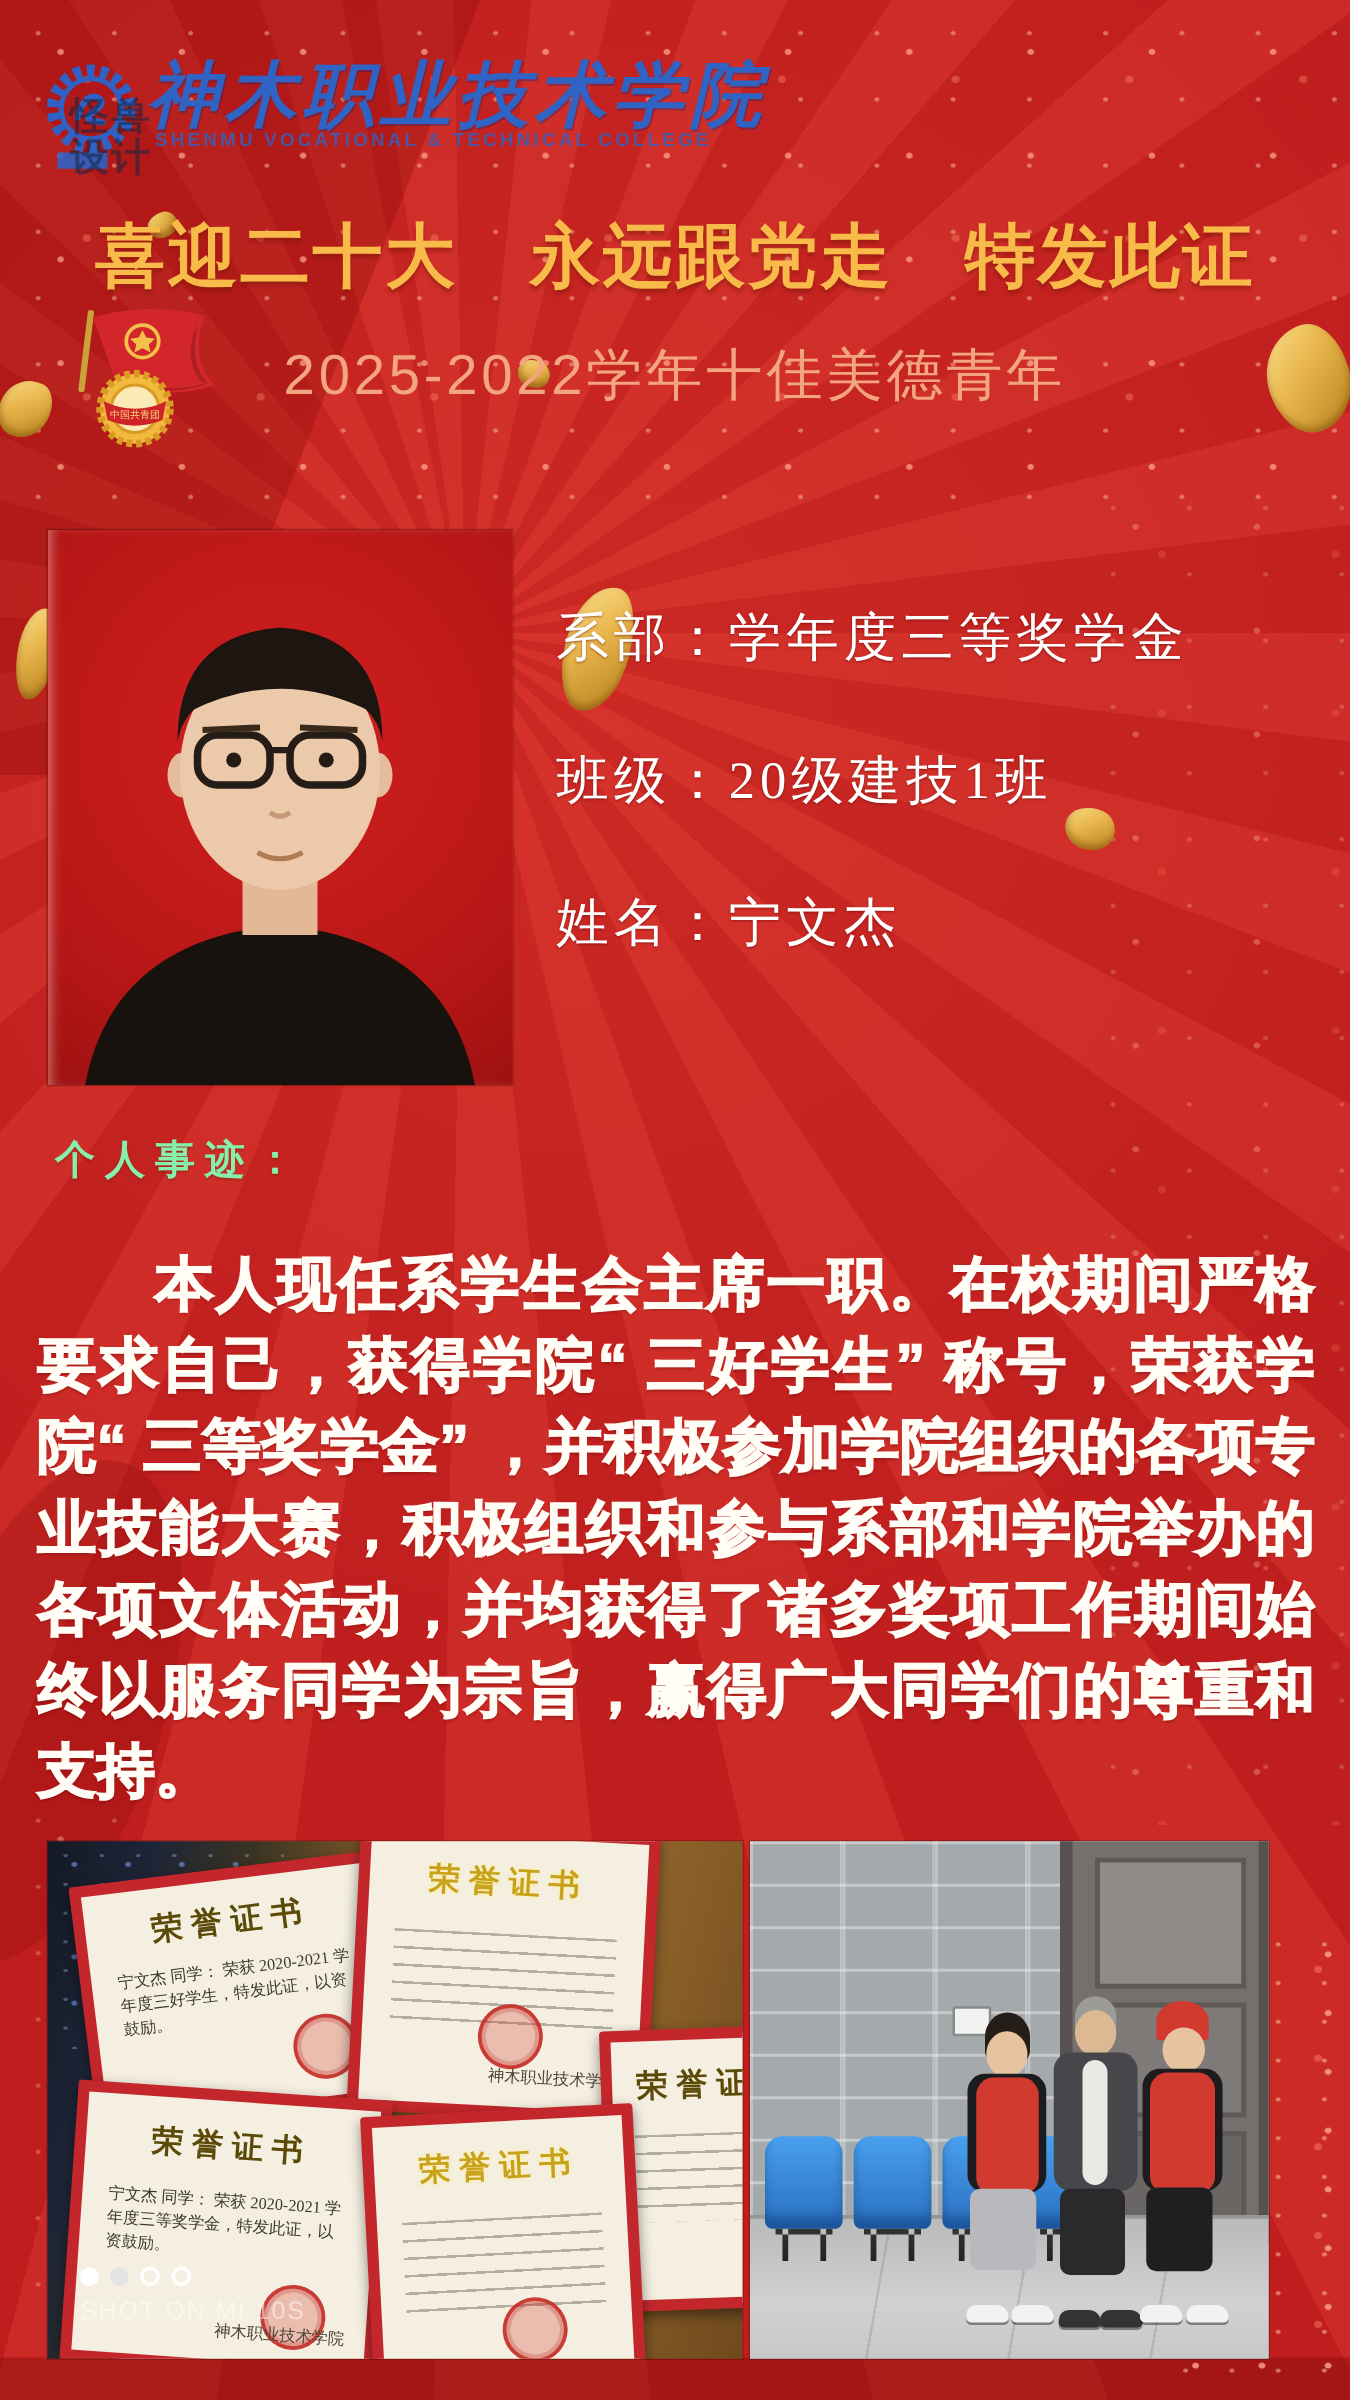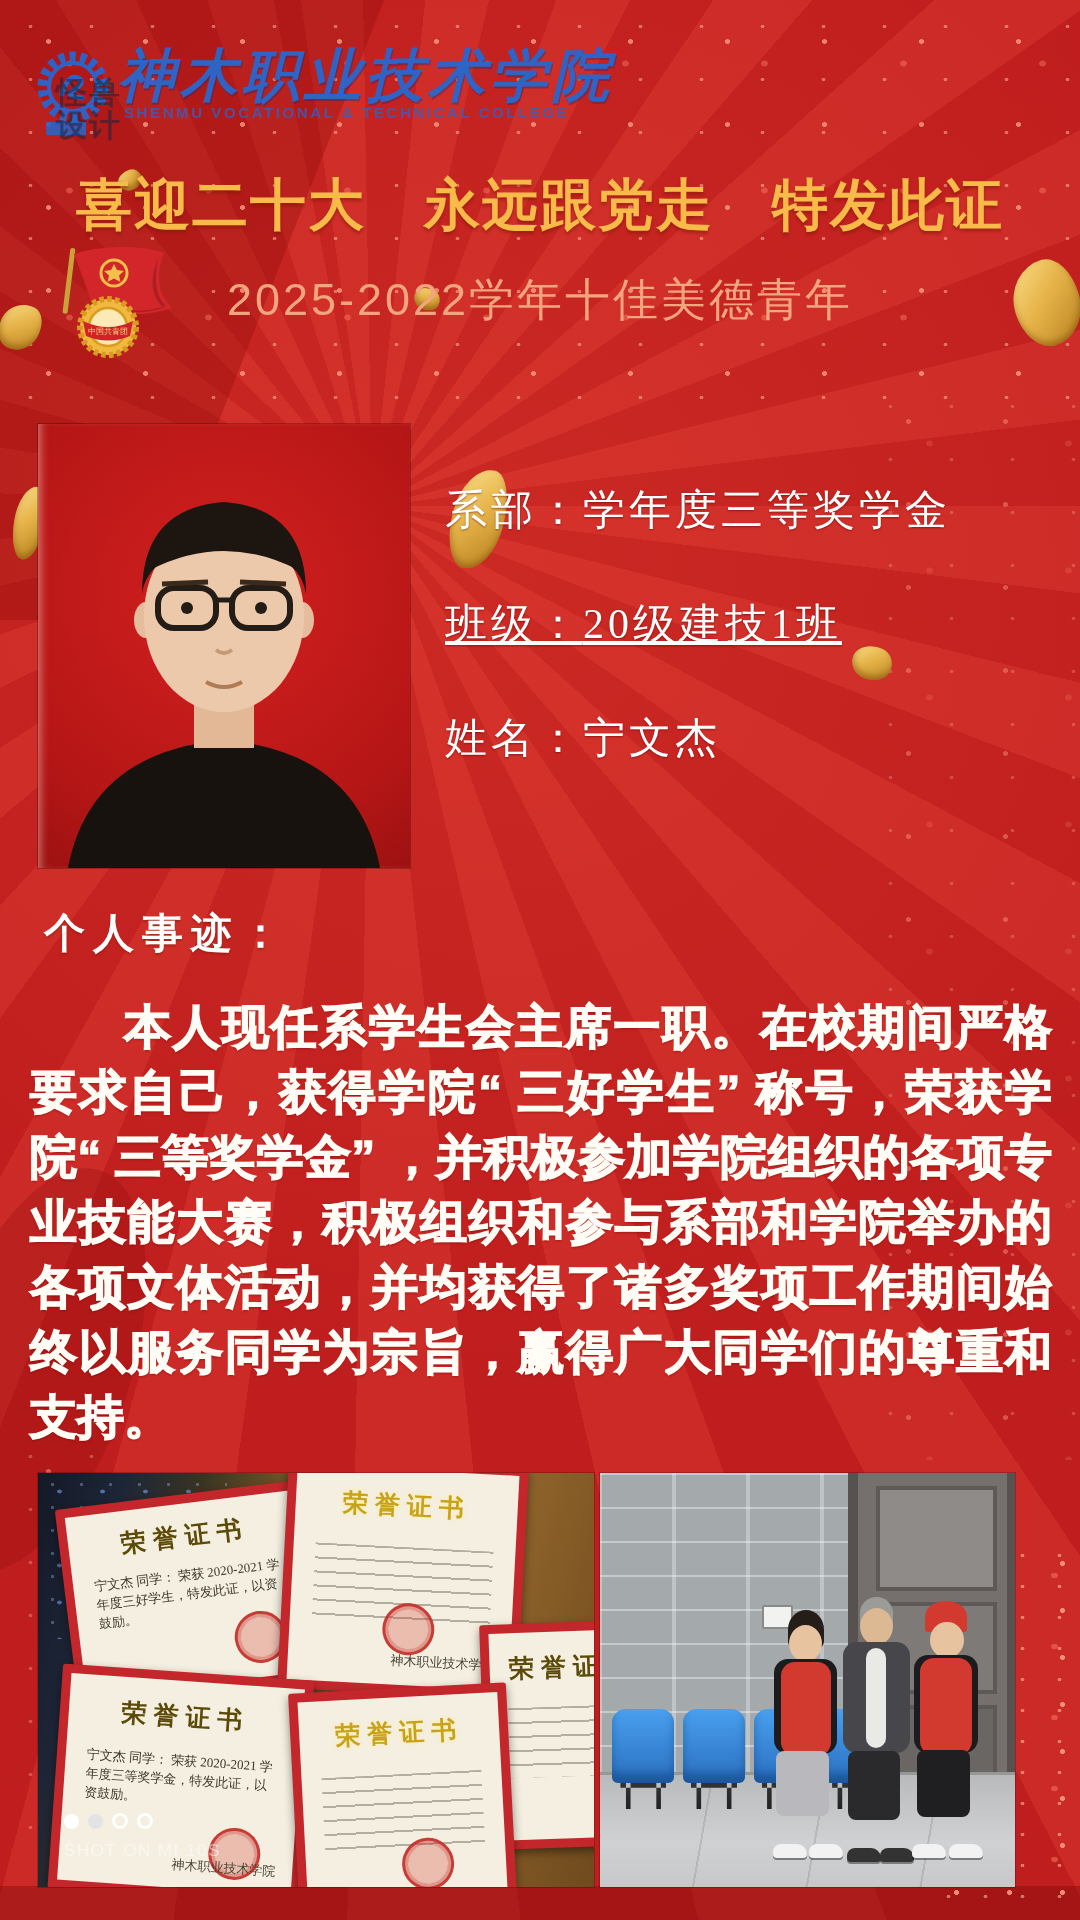--- a/index.html
+++ b/index.html
@@ -48,22 +48,22 @@
   
   .idphoto{position:absolute;left:38px;top:424px;width:372px;height:444px;overflow:hidden;
     background:radial-gradient(circle at 50% 38%,#d32020 0%,#b61616 70%,#9d1111 100%);
     box-shadow:0 0 0 1px rgba(0,0,0,.25), inset 8px 0 10px -6px rgba(255,220,210,.55);}
   .info{position:absolute;left:445px;top:470px;color:#ffffff;
     font-family:"Liberation Serif","DejaVu Serif",serif;}
   .info-line{position:absolute;left:0;white-space:nowrap;font-size:42px;letter-spacing:4px;
     text-shadow:0 1px 2px rgba(90,0,0,.5);}
 
   
-  .deeds-h{position:absolute;left:44px;top:906px;font-size:41px;font-weight:bold;
-    color:#ffffff;letter-spacing:8px;font-family:"Liberation Serif","DejaVu Serif",serif;
+  .deeds-h{position:absolute;left:44px;top:906px;font-size:32px;font-weight:bold;
+    color:#86efac;letter-spacing:8px;font-family:"Liberation Serif","DejaVu Serif",serif;
     text-shadow:0 2px 2px rgba(110,30,0,.4);}
   .deeds-p{position:absolute;left:30px;top:994px;width:1022px;font-size:47px;line-height:65px;
     color:#fffdf6;font-weight:bold;text-align:justify;text-indent:2em;margin:0;
     -webkit-text-stroke:1.4px #fffdf6;text-shadow:0 2px 2px rgba(100,10,0,.35);}
 
   
   .photo{position:absolute;top:1473px;height:414px;overflow:hidden;box-shadow:0 0 0 1px rgba(0,0,0,.2);}
   .photo-left{left:38px;width:556px;
     background:linear-gradient(105deg,#141925 0%,#1d2537 13%,#3a3322 25%,#7e5a28 40%,#9c7134 60%,#8a5f28 78%,#6f4a1e 100%);}
   .photo-right{left:600px;width:415px;background:#a4a9ac;}
@@ -87,21 +87,21 @@
   .cable{position:absolute;right:4%;top:-8%;width:90px;height:200px;border:0;
     border-left:4px solid rgba(240,240,240,.85);border-radius:50% 0 0 40%;transform:rotate(-18deg);}
   .glints{position:absolute;left:0;top:0;width:34%;height:40%;opacity:.7;background-image:
     radial-gradient(rgba(120,170,255,.8) 2px,transparent 2.6px),
     radial-gradient(rgba(170,200,255,.5) 1.5px,transparent 2px);background-size:43px 37px,29px 23px;}
   .pager{position:absolute;left:26px;bottom:58px;display:flex;gap:9px;align-items:center;}
   .dot{width:15px;height:15px;border-radius:50%;}
   .dot.f1{background:#ffffff;}
   .dot.f2{background:#e3e3e3;}
   .dot.o{border:3px solid rgba(255,255,255,.9);width:10px;height:10px;}
-  .shot-wm{position:absolute;left:26px;bottom:26px;font-size:17px;letter-spacing:1.5px;
+  .shot-wm{position:absolute;left:26px;bottom:26px;font-size:20px;letter-spacing:1.5px;
     color:rgba(255,255,255,.5);}
 
   
   .wall{position:absolute;left:0;top:0;width:100%;height:74%;background-color:#a4a9ac;background-image:
     linear-gradient(rgba(255,255,255,.38) 2px,transparent 2px),
     linear-gradient(90deg,rgba(255,255,255,.30) 2px,transparent 2px),
     linear-gradient(90deg,transparent 0 35px,rgba(255,255,255,.30) 35px 37px,transparent 37px);
     background-size:100% 34px,74px 68px,74px 68px;background-position:0 0,0 0,37px 34px;}
   .door{position:absolute;right:0;top:0;width:36%;height:78%;background:#756f6d;
     border-left:10px solid #57524f;border-right:8px solid #57524f;}
@@ -192,21 +192,21 @@
     <circle cx="223" cy="184" r="6" fill="#241c16"></circle>
     <path d="M178 226 Q186 232 194 226" fill="none" stroke="#c69a78" stroke-width="4"></path>
     <path d="M168 258 Q186 268 204 258" fill="none" stroke="#b07c54" stroke-width="4"></path>
   </svg>
 </div>
 
 <div class="info">
   <div class="info-line" style="top:12px;">
     <span>系部：</span><span>学年度三等奖学金</span>
   </div>
-  <div class="info-line" style="top:126px;text-decoration:underline;">
+  <div class="info-line" style="top:126px;">
     <span>班级：</span><span>20级建技1班</span>
   </div>
   <div class="info-line" style="top:240px;">
     <span>姓名：</span><span>宁文杰</span>
   </div>
 </div>
 
 <div class="deeds-h">个人事迹：</div>
 <p class="deeds-p">本人现任系学生会主席一职。在校期间严格要求自己，获得学院“ 三好学生” 称号，荣获学院“ 三等奖学金” ，并积极参加学院组织的各项专业技能大赛，积极组织和参与系部和学院举办的各项文体活动，并均获得了诸多奖项工作期间始终以服务同学为宗旨，赢得广大同学们的尊重和支持。</p>
 

